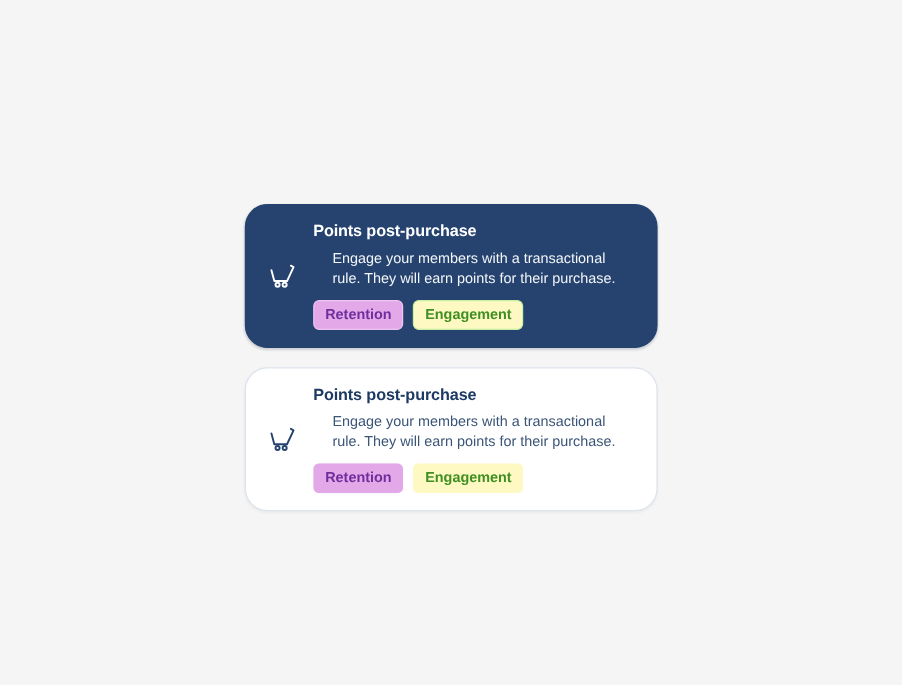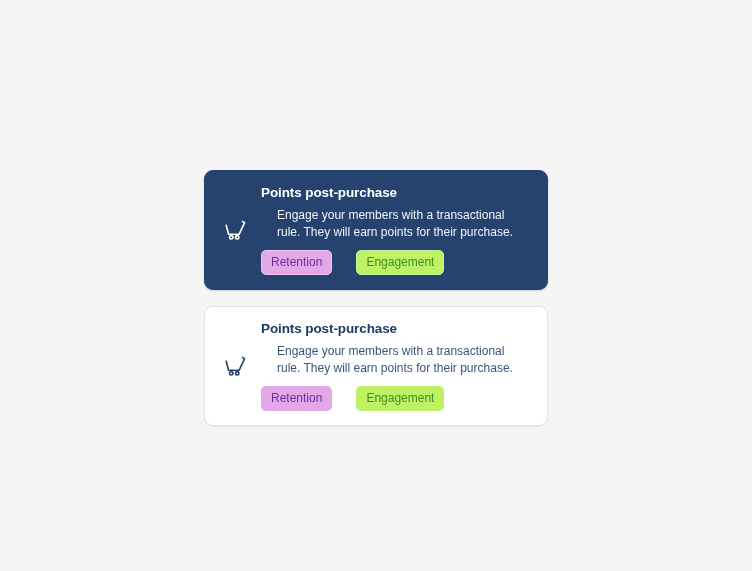--- a/index.html
+++ b/index.html
@@ -20,21 +20,21 @@
     left: 204px;
     top: 170px;
     width: 344px;
   }
 
   
   .card {
     box-sizing: border-box;
     display: flex;
     align-items: center;
-    border-radius: 9px;
+    border-radius: 19px;
     padding: 14px 16px 14px 14px;
   }
 
   .card--selected {
     background: #25436e;
     border: 1px solid #25436e;
     margin-bottom: 16px;
     box-shadow: 0 1px 2px rgba(20, 35, 60, 0.18);
   }
 
@@ -83,37 +83,38 @@
     line-height: 1.42;
     margin: 0 0 9px 16px;
     max-width: 278px;
   }
   .card--selected .card-desc { color: #f2f5f9; }
   .card--default  .card-desc { color: #3b5577; }
 
   
   .badge-row {
     display: flex;
-    gap: 24px;
+    gap: 8px;
     flex-wrap: wrap;
+    font-weight: bold;
   }
   .badge {
     display: inline-block;
     font-size: 12px;
     line-height: 1;
     padding: 5px 9px 6px 9px;
     border-radius: 5px;
     white-space: nowrap;
   }
   .badge--retention {
     background: #e3a8e8;
     color: #6d2f9c;
   }
   .badge--engagement {
-    background: #bef264;
+    background: #fef9c3;
     color: #3f8f22;
   }
   .card--selected .badge--retention {
     border: 1px solid #efc5f2;
   }
   .card--selected .badge--engagement {
     border: 1px solid #c6f0a2;
   }
   .card--default .badge--retention,
   .card--default .badge--engagement {

